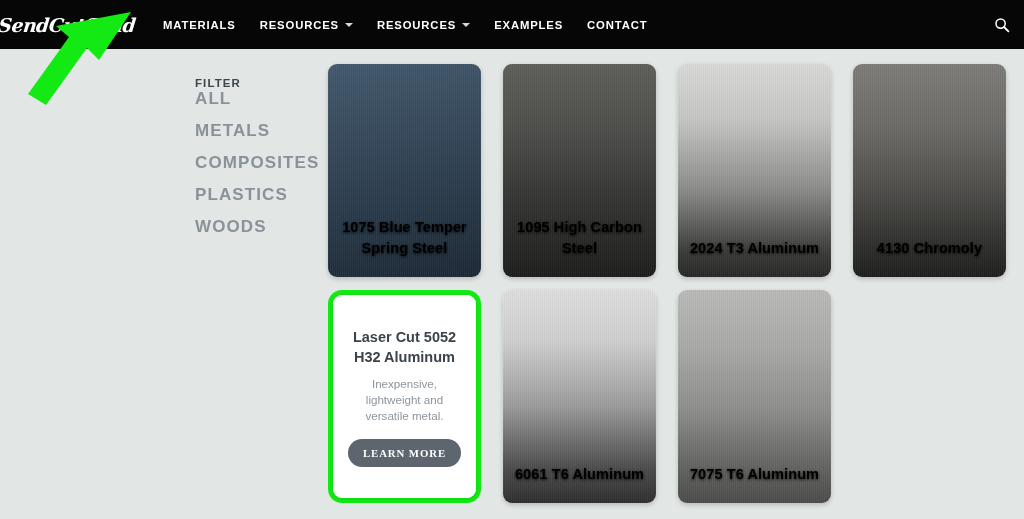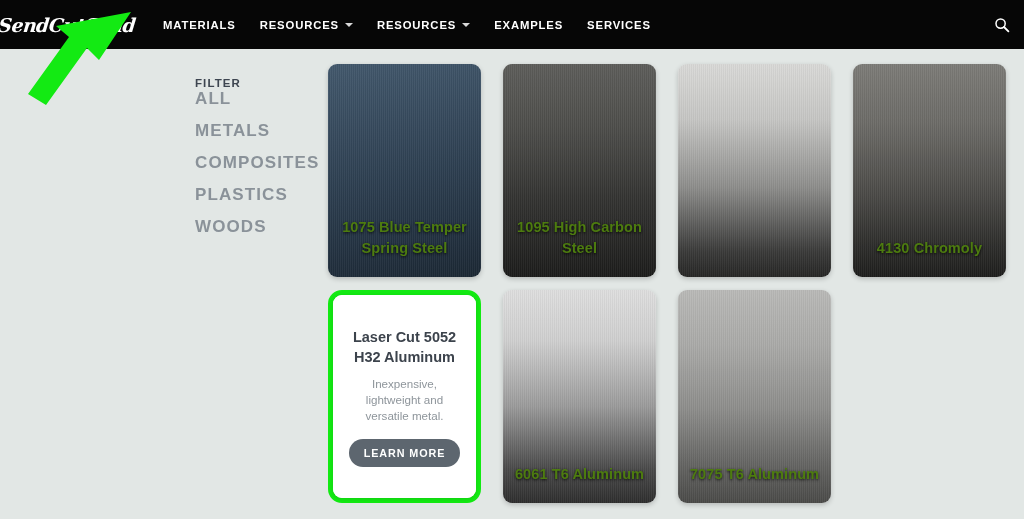--- a/index.html
+++ b/index.html
@@ -106,21 +106,21 @@
   .card .tex .grain {
     position: absolute; inset: 0;
     opacity: 0.5;
     background-image:
       repeating-linear-gradient(90deg, rgba(255,255,255,0.09) 0 1px, rgba(0,0,0,0.07) 1px 2px);
   }
   .card-label {
     position: absolute;
     left: 8px; right: 8px; bottom: 18px;
     text-align: center;
-    color: #4d7c0f;
+    color: #000000;
     font-size: 14.5px; font-weight: bold;
     line-height: 21px;
     letter-spacing: 0.1px;
     text-shadow: 0 1px 3px rgba(0,0,0,0.85);
   }
 
   
   .tex-spring   { background: linear-gradient(170deg,#42586c 0%,#34475a 35%,#253545 72%,#1b2733 100%); }
   .tex-carbon   { background: linear-gradient(180deg,#5d5d5a 0%,#4d4d4a 30%,#343432 62%,#1c1c1b 100%); }
   .tex-alum2024 { background: linear-gradient(180deg,#d9d9d7 0%,#c6c6c4 26%,#8d8d8b 58%,#3a3a39 88%,#262625 100%); }
@@ -184,21 +184,21 @@
     font-size: 11.6px;
     line-height: 16px;
     margin-bottom: 15px;
   }
   .hl-btn {
     background: #5d666f;
     color: #ffffff;
     border: none;
     border-radius: 16px;
     padding: 8px 15px;
-    font-family: Liberation Sans, sans-serif;
+    font-family: Liberation Serif, serif;
     font-size: 10.8px; font-weight: bold;
     letter-spacing: 0.9px;
     cursor: pointer;
     white-space: nowrap;
   }
 </style>
 </head>
 <body>
 
 <div id="topnav">
@@ -212,21 +212,21 @@
         <span class="caret"></span>
       </div>
       <div class="navitem">
         <span>RESOURCES</span>
         <span class="caret"></span>
       </div>
       <div class="navitem">
         <span>EXAMPLES</span>
       </div>
       <div class="navitem">
-        <span>SERVICES</span>
+        <span>CONTACT</span>
       </div>
     </div>
   <div id="search-btn">
     <svg width="16" height="16" viewBox="0 0 16 16" aria-hidden="true">
       <circle cx="6.6" cy="6.6" r="4.6" fill="none" stroke="#ffffff" stroke-width="1.5"></circle>
       <line x1="10" y1="10" x2="14.4" y2="14.4" stroke="#ffffff" stroke-width="1.8" stroke-linecap="round"></line>
     </svg>
   </div>
 </div>
 
@@ -255,20 +255,21 @@
     <div class="card">
       <div class="tex tex-carbon">
         <div class="grain"></div>
       </div>
       <div class="card-label">1095 High Carbon Steel</div>
     </div>
     <div class="card">
       <div class="tex tex-alum2024">
         <div class="grain"></div>
       </div>
+      <div class="card-label">2024 T3 Aluminum</div>
     </div>
     <div class="card">
       <div class="tex tex-chromoly">
         <div class="grain"></div>
       </div>
       <div class="card-label">4130 Chromoly</div>
     </div>
     <div class="card highlight">
       <div class="inner">
         <div class="hl-title">Laser Cut 5052 H32 Aluminum</div>

